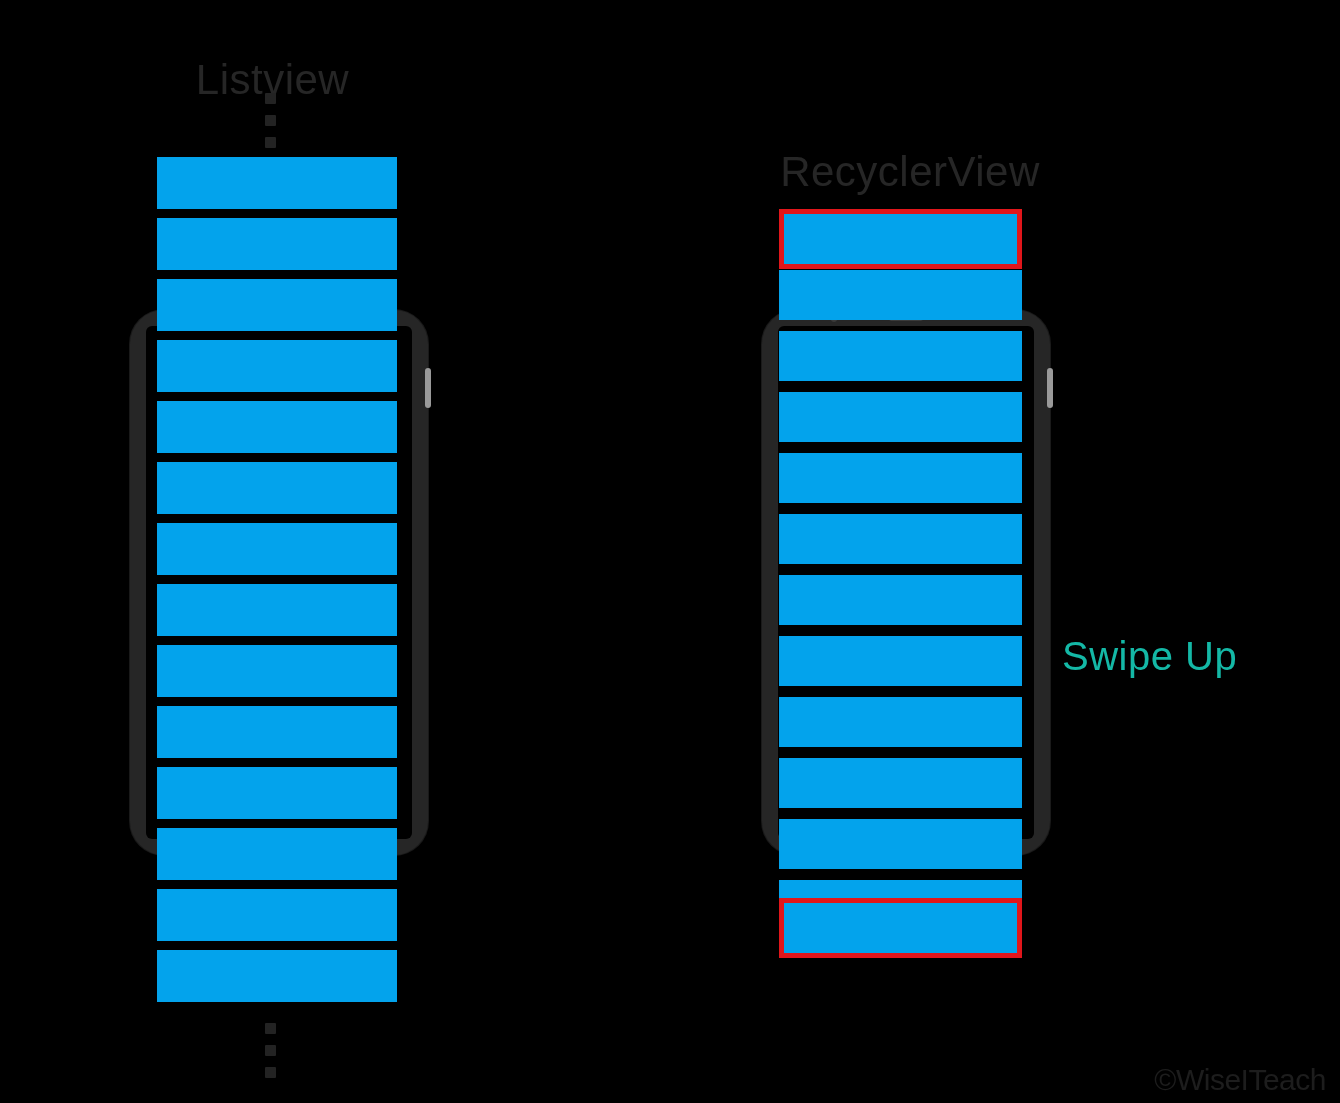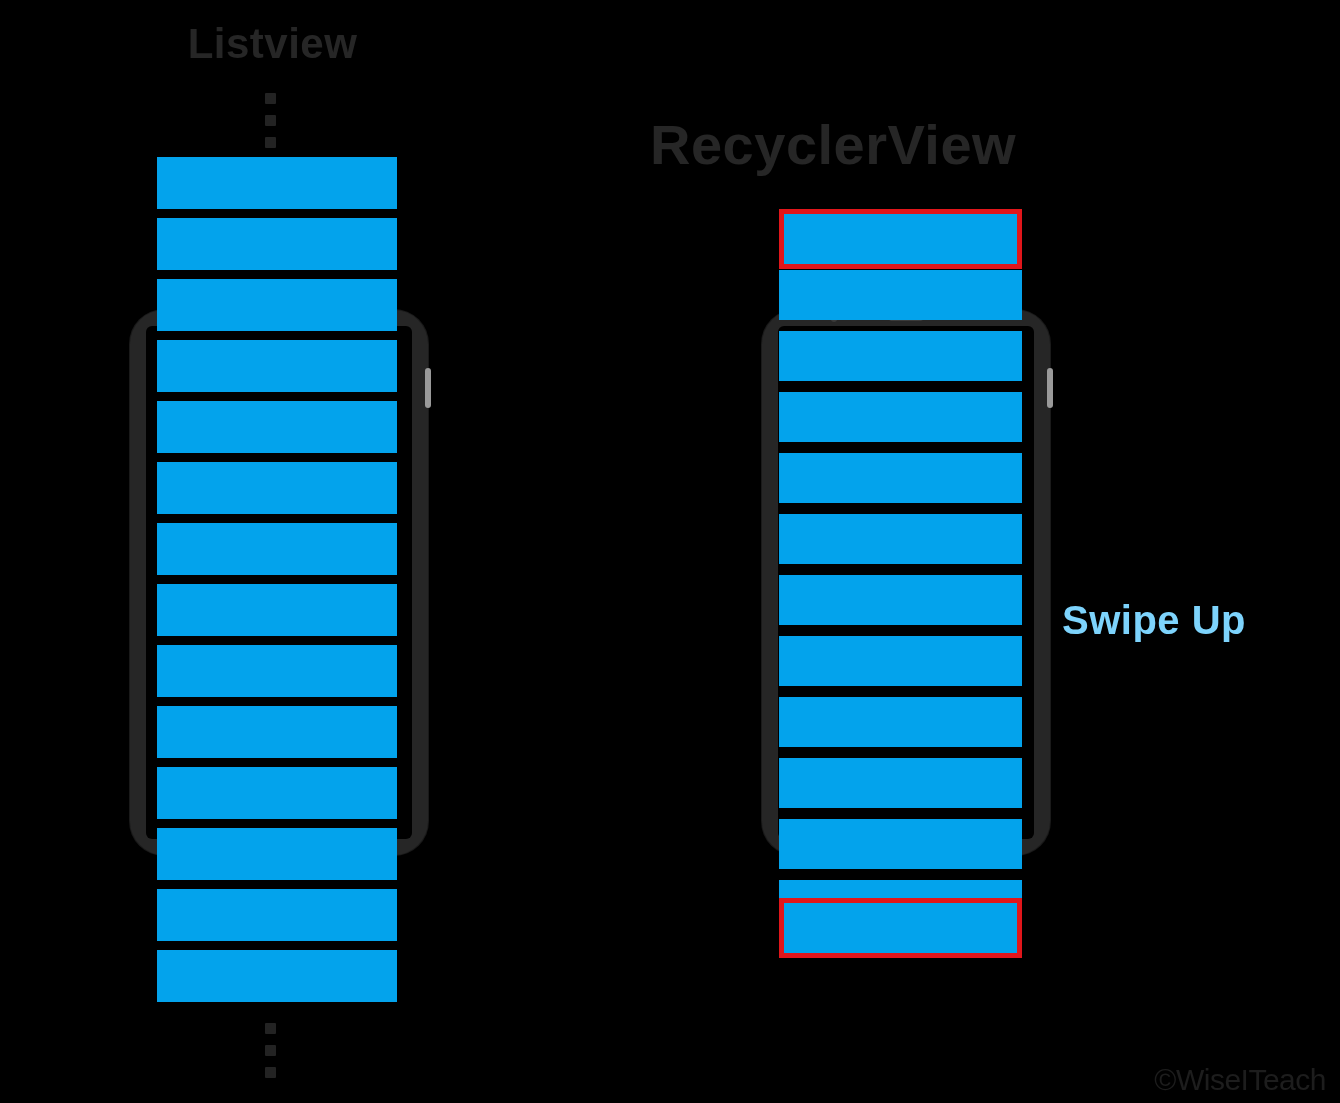--- a/index.html
+++ b/index.html
@@ -16,34 +16,36 @@
     height: 1103px;
     background: #000000;
     overflow: hidden;
   }
 
   
   .title {
     position: absolute;
     color: #262626;
     font-family: "Liberation Sans", sans-serif;
-    font-weight: 700;
+    font-weight: 400;
     letter-spacing: 0.5px;
     white-space: nowrap;
+    margin-top: 36px;
   }
   #listview-title {
     left: 0; top: 20px;
     width: 545px;
     text-align: center;
     font-size: 42px;
   }
   #recyclerview-title {
     left: 650px; top: 112px;
     width: 520px;
-    font-size: 56px;
+    text-align: center;
+    font-size: 42px;
   }
   #swipe-up-label {
     left: 1062px; top: 598px;
     font-size: 40px;
     color: #232323;
   }
   #watermark {
     position: absolute;
     right: 14px; bottom: 6px;
     font-size: 30px;
@@ -204,17 +206,17 @@
       <div class="item" style="left: 779px; top: 514px; width: 243px; height: 50px; background: rgb(3, 163, 236);"></div>
       <div class="item" style="left: 779px; top: 575px; width: 243px; height: 50px; background: rgb(3, 163, 236);"></div>
       <div class="item" style="left: 779px; top: 636px; width: 243px; height: 50px; background: rgb(3, 163, 236);"></div>
       <div class="item" style="left: 779px; top: 697px; width: 243px; height: 50px; background: rgb(3, 163, 236);"></div>
       <div class="item" style="left: 779px; top: 758px; width: 243px; height: 50px; background: rgb(3, 163, 236);"></div>
       <div class="item" style="left: 779px; top: 819px; width: 243px; height: 50px; background: rgb(3, 163, 236);"></div>
       <div class="item" style="left: 779px; top: 880px; width: 243px; height: 50px; background: rgb(3, 163, 236);"></div>
       <div class="item highlight" style="left: 779px; top: 898px; width: 243px; height: 60px; background: rgb(3, 163, 236); border-color: rgb(225, 22, 27);"></div>
     </div>
 
-  <div class="title" id="swipe-up-label" style="color: #7dd3fc;">Swipe Up</div>
+  <div class="title" id="swipe-up-label" style="color: #14b8a6;">Swipe Up</div>
 
   <div id="watermark">©WiseITeach</div>
 
 </div>
 
 </body></html>

